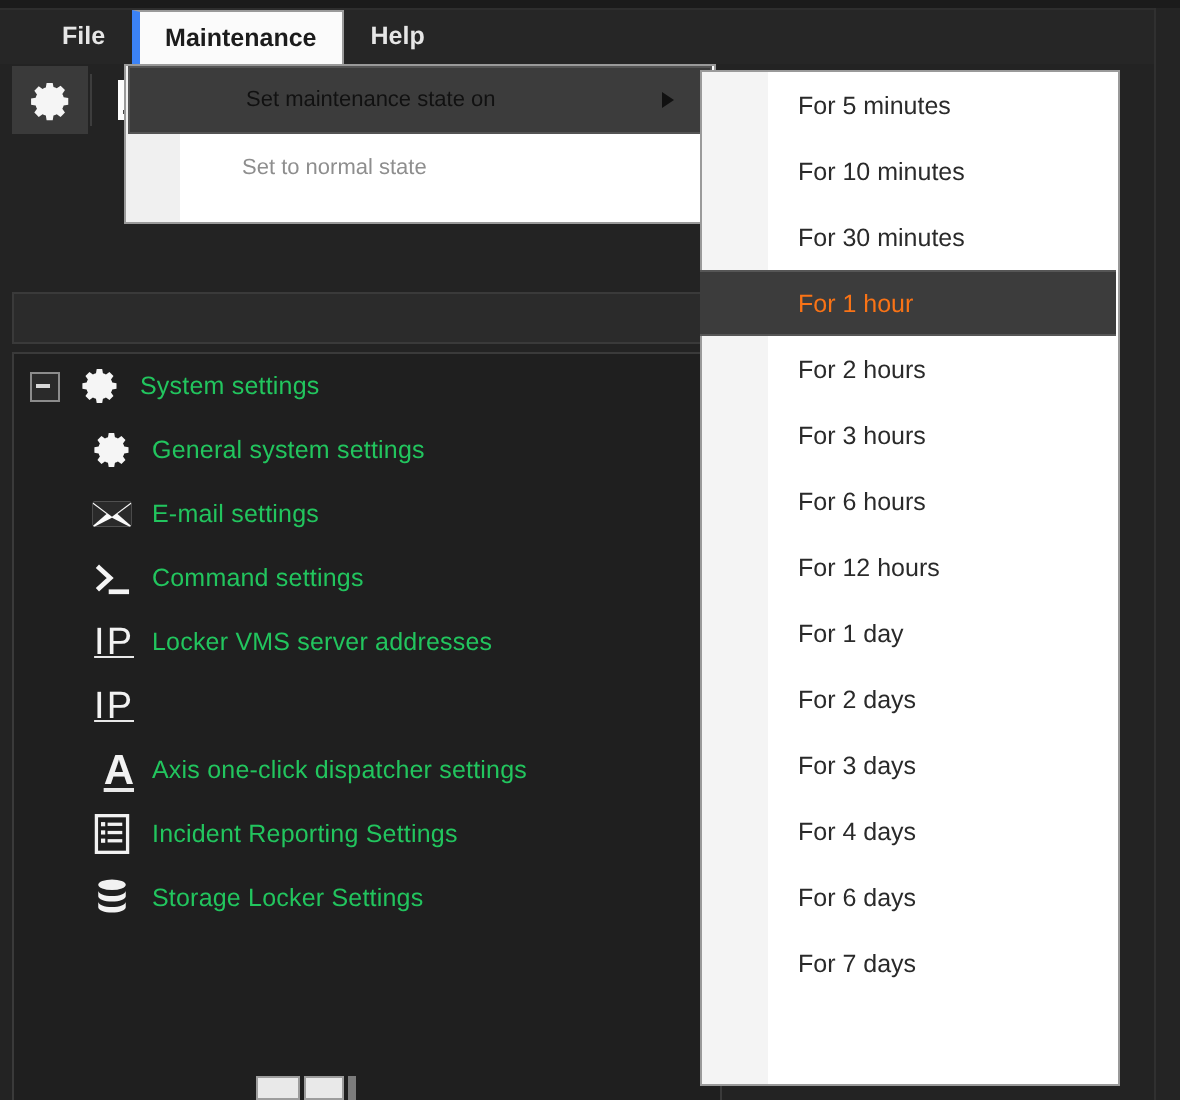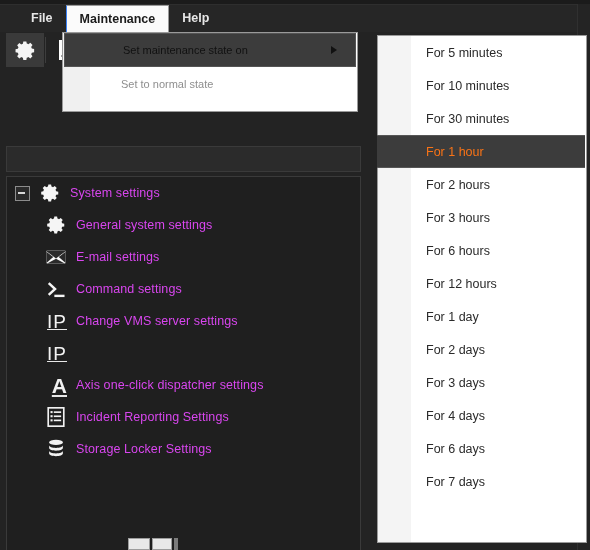--- a/index.html
+++ b/index.html
@@ -49,21 +49,21 @@
     font-size: 12.5px;
     color: #e6e6e6;
     line-height: 1;
     white-space: nowrap;
     cursor: default;
     font-weight: bold;
   }
   .menubar-item.open {
     background: #fbfbfb;
     color: #1c1c1c;
-    border-left: 1px solid #3b82f6;
+    border-left: 4px solid #3b82f6;
     border-right: 1px solid #9a9a9a;
     border-top: 1px solid #9a9a9a;
     box-sizing: border-box;
   }
 
   
   .toolbar {
     position: absolute;
     left: 0; top: 32px;
     width: 590px; height: 36px;
@@ -110,21 +110,21 @@
   }
   .tree-row {
     display: flex;
     align-items: center;
     height: 32px;
     padding-left: 8px;
     white-space: nowrap;
   }
   .tree-row .label {
     font-size: 12.5px;
-    color: #d946ef;
+    color: #22c55e;
     margin-left: 9px;
     letter-spacing: .1px;
   }
   .tree-row.child { padding-left: 36px; }
   .expander {
     width: 13px; height: 13px;
     border: 1px solid #8c8c8c;
     background: #2a2a2a;
     position: relative;
     flex: 0 0 auto;
@@ -197,21 +197,21 @@
     right: 18px; top: 50%;
     transform: translateY(-50%);
     width: 0; height: 0;
     border-left: 6px solid #111111;
     border-top: 4.5px solid transparent;
     border-bottom: 4.5px solid transparent;
   }
 
   
   #menu-durations {
-    left: 377px; top: 35px;
+    left: 350px; top: 35px;
     width: 210px; height: 508px;
   }
   #menu-durations::before { width: 33px; background: #f4f4f4; }
   .sub-item {
     position: relative;
     height: 33px;
     display: flex;
     align-items: center;
     padding-left: 48px;
     font-size: 12.5px;
@@ -369,21 +369,21 @@
               <path d="M11.5 19.5 L20 19.5"></path>
             </g>
           </svg>
         </span>
         <span class="label">Command settings</span>
       </div>
       <div class="tree-row child">
         <span class="ic">
           <span class="glyph" style="font-size:19px;letter-spacing:1px;">IP</span>
         </span>
-        <span class="label">Change VMS server settings</span>
+        <span class="label">Locker VMS server addresses</span>
       </div>
       <div class="tree-row child">
         <span class="ic">
           <span class="glyph" style="font-size:19px;letter-spacing:1px;">IP</span>
         </span>
       </div>
       <div class="tree-row child">
         <span class="ic">
           <span class="glyph" style="font-size:21px;font-weight:bold;">A</span>
         </span>

